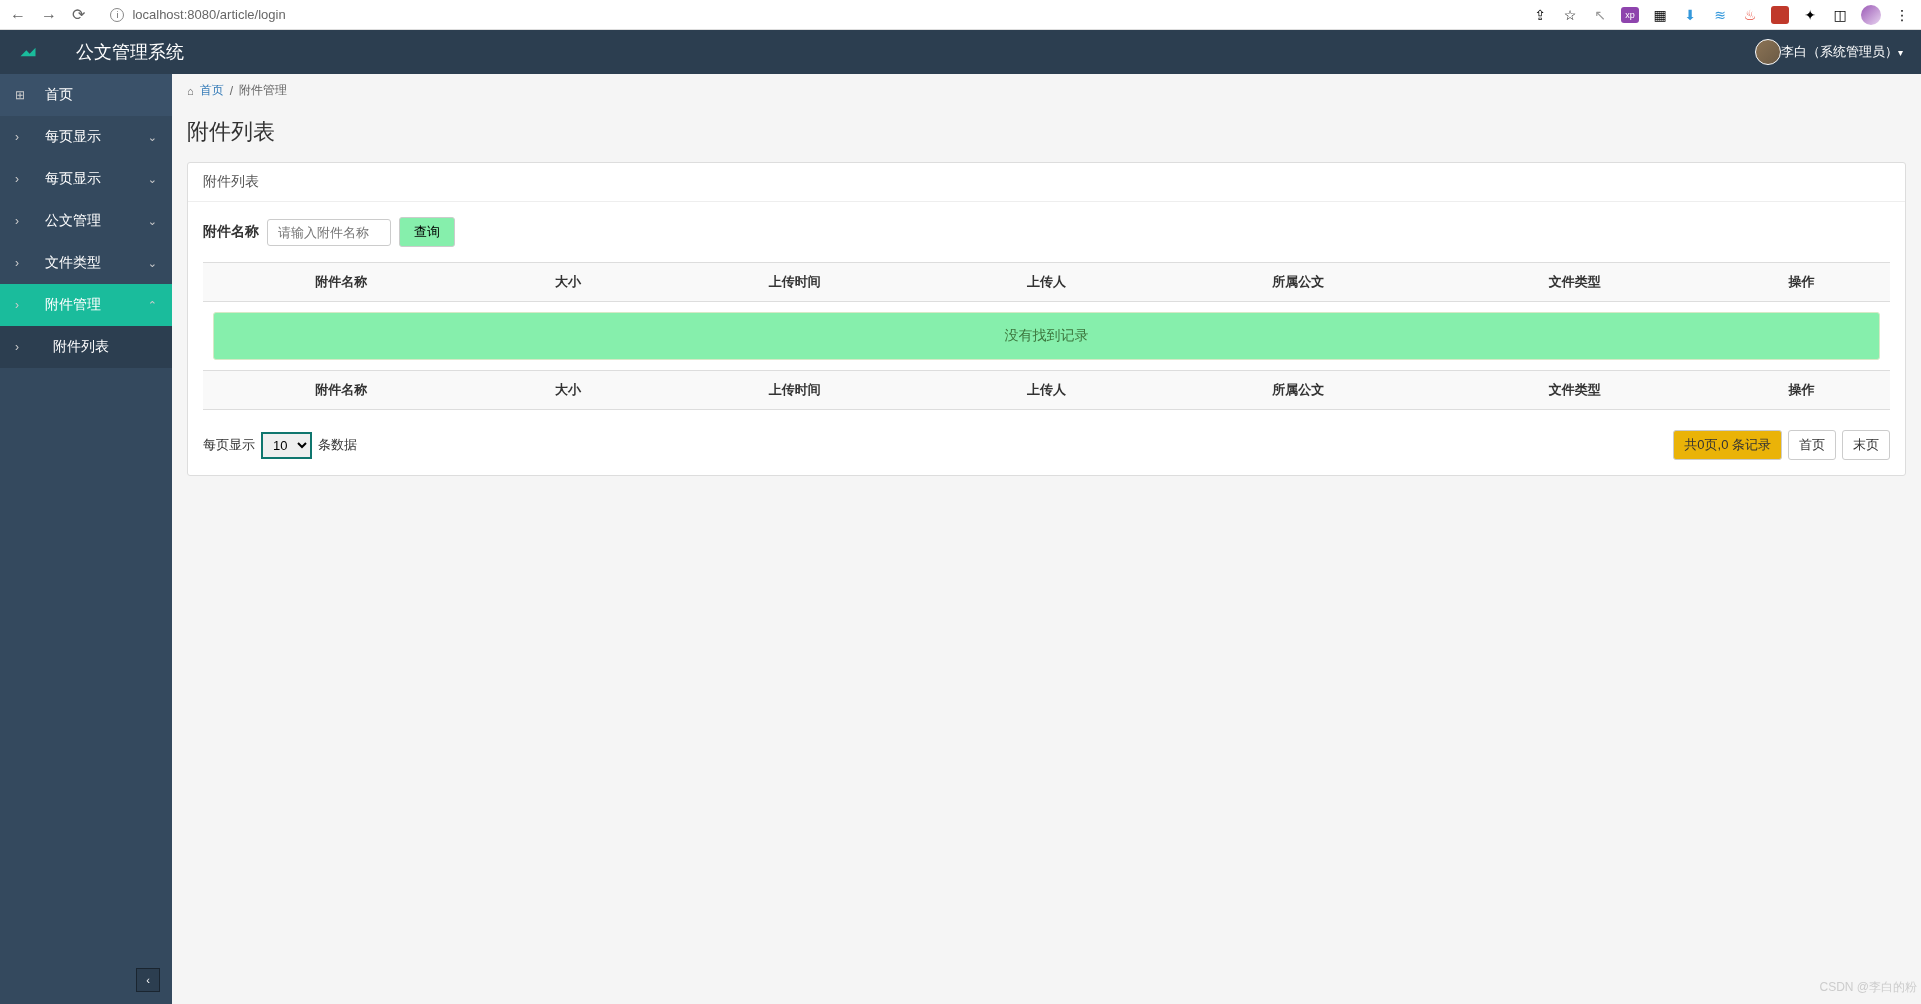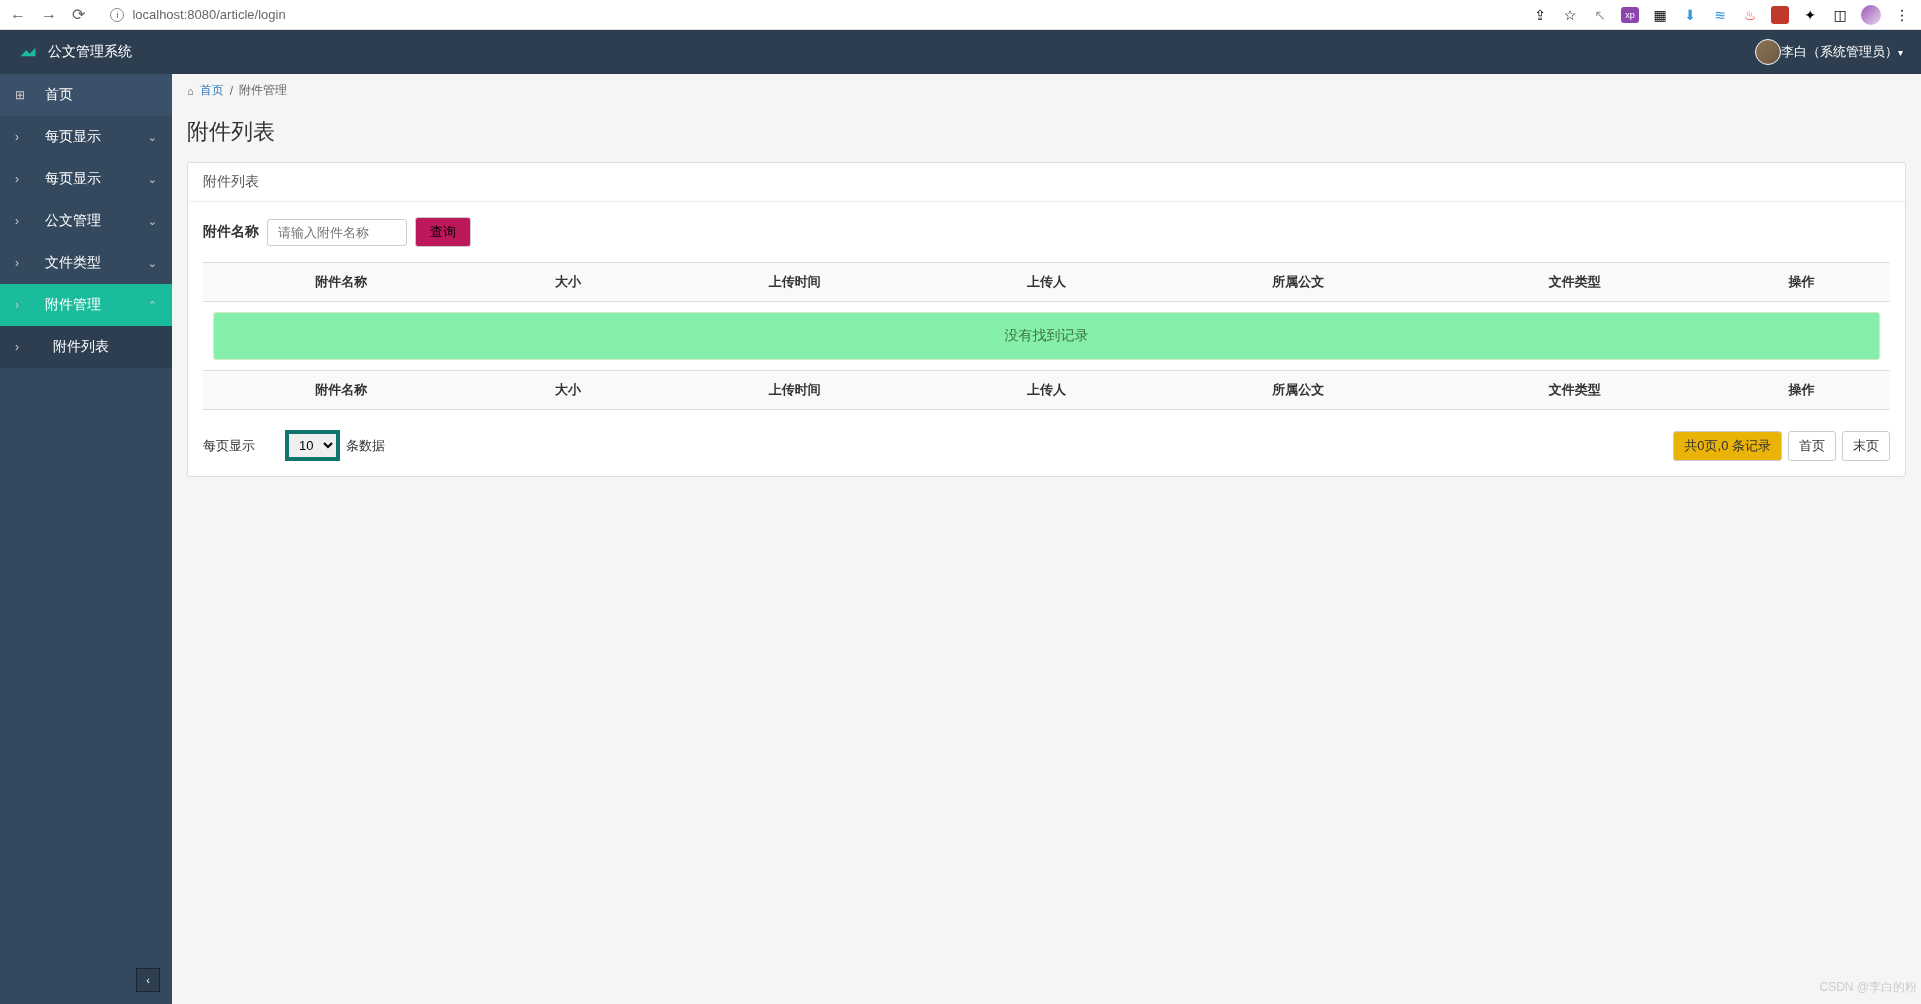--- a/index.html
+++ b/index.html
@@ -11,21 +11,21 @@
     .nav-btn { cursor: pointer; font-size: 16px; color: #666; }
     .url-bar { flex: 1; display: flex; align-items: center; gap: 8px; padding: 3px 10px; border-radius: 15px; color: #666; font-size: 13px; }
     .url-info-icon { width: 14px; height: 14px; border: 1px solid #888; border-radius: 50%; display: inline-flex; align-items: center; justify-content: center; font-size: 9px; }
     .ext-icons { display: flex; gap: 12px; align-items: center; }
     .ext-icon { width: 18px; height: 18px; display: inline-flex; align-items: center; justify-content: center; font-size: 14px; }
     
     
     .top-header { height: 44px; background: #2c3e50; display: flex; align-items: center; justify-content: space-between; padding: 0 18px; color: #fff; }
     .logo-area { display: flex; align-items: center; gap: 10px; }
     .logo-icon { width: 20px; height: 20px; }
-    .logo-text { font-size: 14px; font-weight: 500; }
+    .logo-text { font-size: 18px; font-weight: 500; margin-left: 28px; }
     .user-area { display: flex; align-items: center; gap: 0; cursor: pointer; font-size: 13px; }
     .avatar { width: 26px; height: 26px; border-radius: 50%; background: linear-gradient(135deg, #8b7355, #6b5a45); border: 1px solid #fff; }
     
     
     .layout { display: flex; height: calc(1004px - 30px - 44px); }
     
     
     .sidebar { width: 172px; background: #34495e; color: #fff; position: relative; }
     .sidebar-item { display: flex; align-items: center; padding: 12px 15px; cursor: pointer; font-size: 14px; position: relative; }
     .sidebar-item.home { background: #3a5169; }
@@ -43,34 +43,34 @@
     .breadcrumb .home-icon { font-size: 11px; }
     
     .page-title { font-size: 22px; font-weight: 500; color: #333; margin: 10px 0 15px 0; }
     
     .panel { background: #fff; border: 1px solid #ddd; border-radius: 3px; margin-bottom: 15px; }
     .panel-header { padding: 10px 15px; border-bottom: 1px solid #eee; font-size: 14px; color: #555; }
     .panel-body { padding: 15px; }
     
     .search-row { display: flex; align-items: center; gap: 8px; }
     .search-label { font-size: 14px; font-weight: bold; color: #333; }
-    .search-input { border: 1px solid #ccc; border-radius: 3px; padding: 5px 10px; font-size: 13px; width: 140px; }
-    .search-btn { border: 1px solid #ccc; border-radius: 3px; padding: 5px 14px; background: #be185d; cursor: pointer; font-size: 13px; }
+    .search-input { border: 1px solid #ccc; border-radius: 3px; padding: 5px 10px; font-size: 13px; width: 124px; }
+    .search-btn { border: 1px solid #ccc; border-radius: 3px; padding: 5px 14px; background: #86efac; cursor: pointer; font-size: 13px; }
     
     .table-wrap { margin-top: 15px; }
     table { width: 100%; border-collapse: collapse; }
     thead tr { background: #f9f9f9; border-top: 1px solid #ddd; border-bottom: 1px solid #ddd; }
     th { padding: 10px; font-size: 13px; color: #333; font-weight: bold; text-align: center; }
     .empty-row td { padding: 0; }
     .empty-msg { background: #86efac; border: 1px solid #d6e9c6; color: #3c763d; text-align: center; padding: 14px; margin: 10px; border-radius: 3px; font-size: 14px; }
     tfoot tr { background: #f9f9f9; border-top: 1px solid #ddd; border-bottom: 1px solid #ddd; }
     
     .pagination-row { display: flex; justify-content: space-between; align-items: center; margin-top: 20px; font-size: 13px; color: #333; }
     .page-size { display: flex; align-items: center; gap: 6px; }
-    .page-size select { border: 4px solid #0f766e; padding: 3px 6px; font-size: 13px; margin-left: 24px; }
+    .page-size select { border: 2px solid #0f766e; padding: 3px 6px; font-size: 13px; }
     .page-controls { display: flex; align-items: center; gap: 6px; }
     .page-info { border: 1px solid #ccc; padding: 5px 10px; border-radius: 3px; background: #eab308; }
     .page-btn { border: 1px solid #ccc; padding: 5px 10px; border-radius: 3px; background: #fff; cursor: pointer; }
     
     .watermark { position: fixed; bottom: 8px; right: 4px; font-size: 12px; color: #ccc; }
   </style>
 </head>
 <body>
 
 <div class="browser-chrome">

